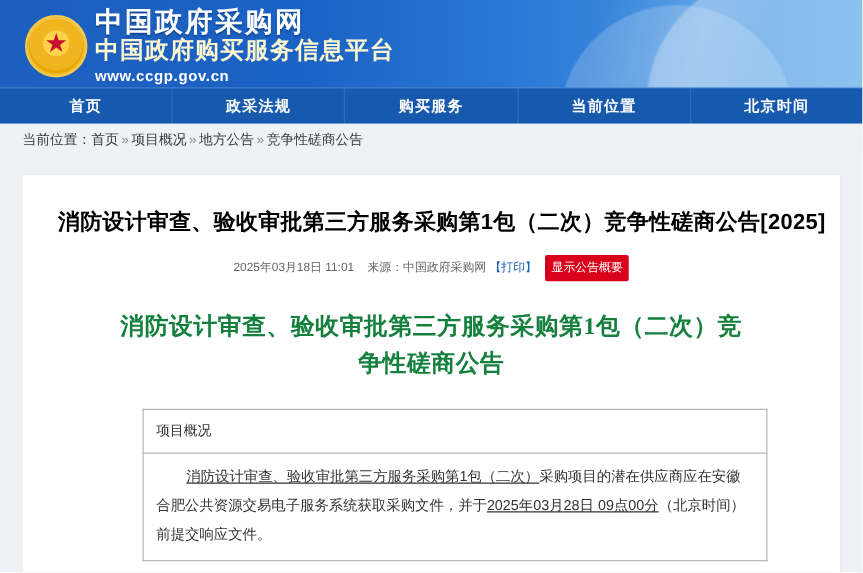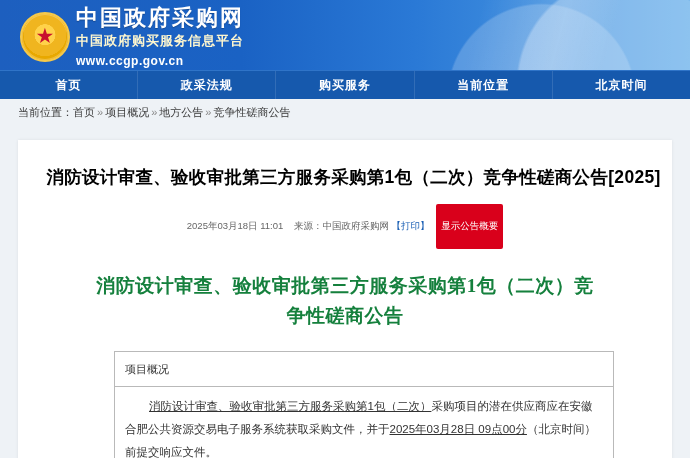--- a/index.html
+++ b/index.html
@@ -68,21 +68,21 @@
   }
   .title-line1 {
     font-size: 22px;
     font-weight: bold;
     letter-spacing: 2px;
     line-height: 24px;
     color: #ffffff;
     text-shadow: 0 1px 1px rgba(0,0,0,.25);
   }
   .title-line2 {
-    font-size: 13px;
+    font-size: 19px;
     font-weight: bold;
     letter-spacing: 1px;
     line-height: 20px;
     margin-top: 1px;
     color: #fdf6cf;
   }
   .title-url {
     font-size: 12px;
     font-weight: bold;
     letter-spacing: .5px;
@@ -155,21 +155,21 @@
   .meta-link {
     color: #1a5fb4;
     text-decoration: none;
     cursor: pointer;
   }
   .badge {
     display: inline-block;
     background: #d9001b;
     color: #fff;
     font-size: 9.5px;
-    padding: 16px 5px;
+    padding: 4px 5px;
     border-radius: 2px;
     margin-left: 4px;
     cursor: pointer;
   }
 
   .body-heading {
     text-align: center;
     font-family: "Liberation Serif", serif;
     font-size: 19px;
     font-weight: bold;

